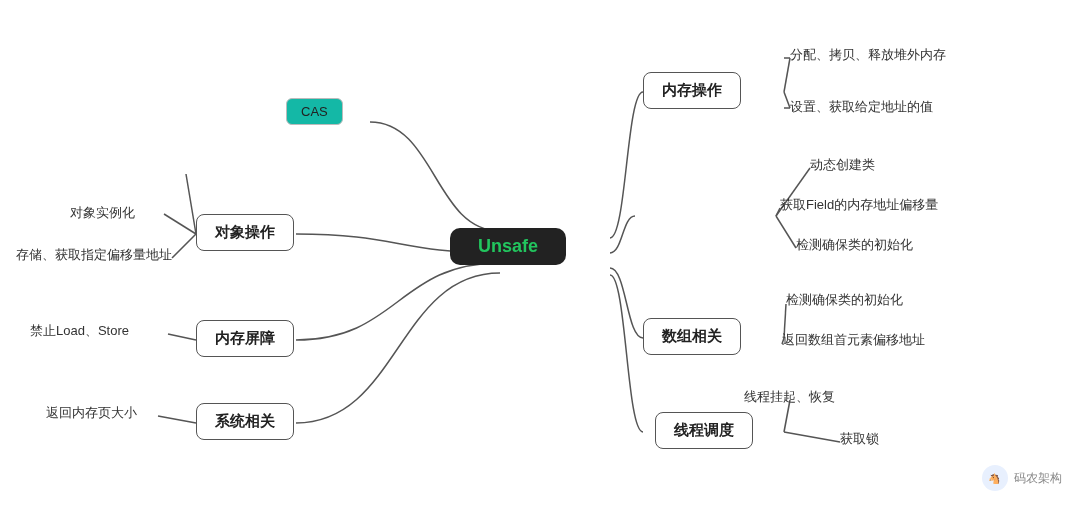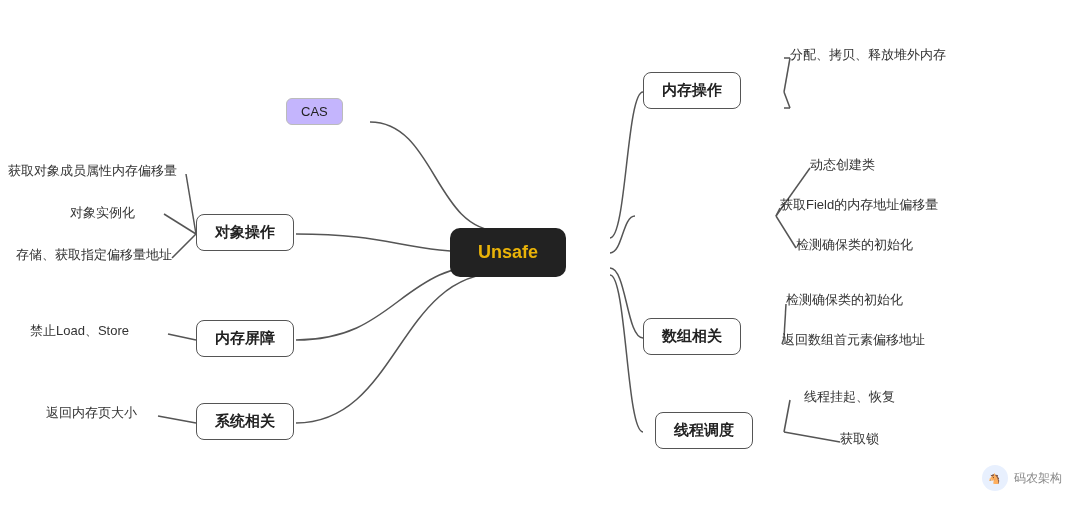--- a/index.html
+++ b/index.html
@@ -28,36 +28,36 @@
       display: flex;
       align-items: center;
       justify-content: center;
       text-align: center;
       font-size: 14px;
       color: #222;
       white-space: nowrap;
     }
     .node-center {
       background: #222;
-      color: #eab308;
+      color: #22c55e;
       border-radius: 10px;
       font-size: 18px;
       font-weight: bold;
-      padding: 14px 28px;
+      padding: 8px 28px;
     }
     .node-main {
       background: #fff;
       border: 1.5px solid #555;
       border-radius: 8px;
       font-size: 15px;
       font-weight: bold;
       padding: 8px 18px;
     }
     .node-sub {
-      background: #c4b5fd;
+      background: #14b8a6;
       border: 1px solid #bbb;
       border-radius: 6px;
       font-size: 13px;
       padding: 5px 14px;
     }
     .node-leaf {
       font-size: 13px;
       color: #333;
     }
     .watermark {
@@ -115,23 +115,20 @@
   </div>
 
   <div class="node node-sub" id="node-cas" style="left:286px; top:98px;">
     <span>CAS</span>
   </div>
 
   <div class="node node-main" id="node-obj-ops" style="left:196px; top:214px;">
     <span>对象操作</span>
   </div>
 
-  <div class="node node-leaf" style="left:8px; top:162px;">
-    <span>获取对象成员属性内存偏移量</span>
-  </div>
   <div class="node node-leaf" style="left:70px; top:204px;">
     <span>对象实例化</span>
   </div>
   <div class="node node-leaf" style="left:16px; top:246px;">
     <span>存储、获取指定偏移量地址</span>
   </div>
 
   <div class="node node-main" id="node-mem-barrier" style="left:196px; top:320px;font-family:Liberation Mono, monospace;">
     <span>内存屏障</span>
   </div>
@@ -145,20 +142,23 @@
   <div class="node node-leaf" style="left:46px; top:404px;">
     <span>返回内存页大小</span>
   </div>
 
   <div class="node node-main" id="node-mem-ops" style="left:643px; top:72px;">
     <span>内存操作</span>
   </div>
   <div class="node node-leaf" style="left:790px; top:46px;justify-content:flex-end;">
     <span>分配、拷贝、释放堆外内存</span>
   </div>
+  <div class="node node-leaf" style="left:790px; top:98px;">
+    <span>设置、获取给定地址的值</span>
+  </div>
 
   <div class="node node-leaf" style="left:810px; top:156px;">
     <span>动态创建类</span>
   </div>
   <div class="node node-leaf" style="left:780px; top:196px;">
     <span>获取Field的内存地址偏移量</span>
   </div>
   <div class="node node-leaf" style="left:796px; top:236px;">
     <span>检测确保类的初始化</span>
   </div>
@@ -169,21 +169,21 @@
   <div class="node node-leaf" style="left:786px; top:291px;">
     <span>检测确保类的初始化</span>
   </div>
   <div class="node node-leaf" style="left:782px; top:331px;">
     <span>返回数组首元素偏移地址</span>
   </div>
 
   <div class="node node-main" id="node-thread-sched" style="left:643px; top:412px;margin-left:12px;">
     <span>线程调度</span>
   </div>
-  <div class="node node-leaf" style="left:804px; top:388px;align-items:center;">
+  <div class="node node-leaf" style="left:744px; top:388px;align-items:center;">
     <span>线程挂起、恢复</span>
   </div>
   <div class="node node-leaf" style="left:840px; top:430px;">
     <span>获取锁</span>
   </div>
 
   <div class="watermark">
     <div class="watermark-logo">🐴</div>
     <span>码农架构</span>
   </div>

